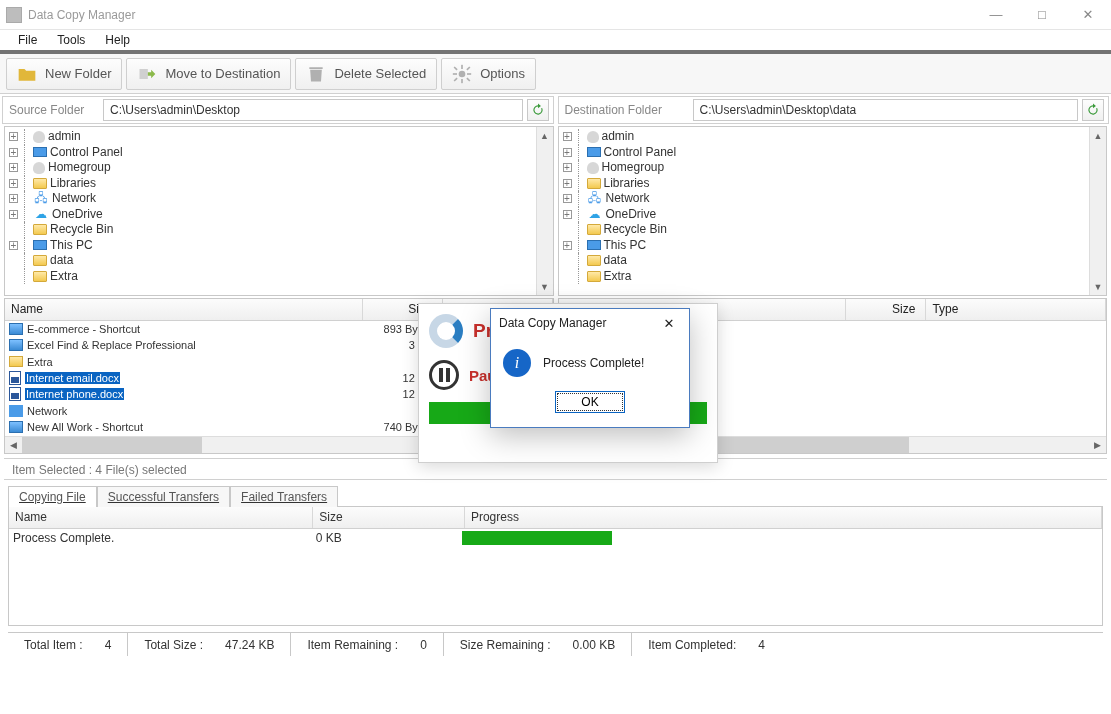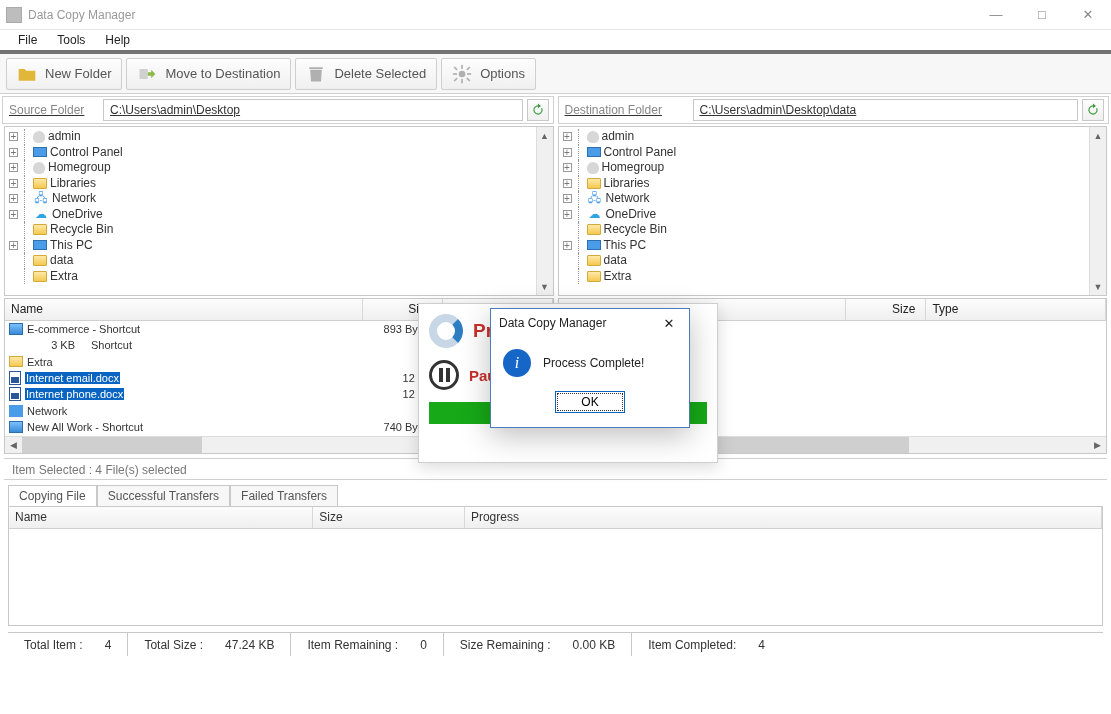--- a/index.html
+++ b/index.html
@@ -17,21 +17,21 @@
   .menubar { height:24px; display:flex; align-items:center; padding:0 8px; border-bottom:4px solid #737373; font-size:12px; }
   .menubar .menuitem { padding:2px 10px; color:#222; }
 
   
   .toolbar { height:40px; display:flex; align-items:center; padding:2px 6px; gap:4px; border-bottom:1px solid #d0d0d0; background:#f7f7f7; }
   .tbtn { height:32px; display:flex; align-items:center; gap:8px; padding:0 10px; border:1px solid #cfcfcf; background:linear-gradient(#fdfdfd,#f0f0f0); border-radius:2px; color:#555; font-size:13px; }
   .tbtn .ticon { width:20px; height:20px; display:flex; align-items:center; justify-content:center; color:#888; }
   .tbtn svg { width:20px; height:20px; }
 
   
-  .pathrow { display:flex; height:32px;text-decoration:underline; }
+  .pathrow { display:flex; height:32px; }
   .pathcell { flex:1; display:flex; align-items:center; border:1px solid #d0d0d0; margin:2px; }
   .pathcell .lbl { width:96px; padding-left:6px; color:#888; font-size:12px; }
   .pathcell .pathbox { flex:1; height:22px; border:1px solid #c8c8c8; background:#fff; margin:0 4px; display:flex; align-items:center; padding:0 6px; font-size:12px; color:#333; }
   .pathcell .refresh { width:22px; height:22px; border:1px solid #c8c8c8; margin-right:4px; display:flex; align-items:center; justify-content:center; background:linear-gradient(#fdfdfd,#f0f0f0); }
   .pathcell .refresh svg { width:14px; height:14px; fill:#3a9a3a; }
 
   
   .panes { display:flex; height:170px; padding:0 4px; gap:4px; }
   .tree { flex:1; border:1px solid #c8c8c8; background:#fff; position:relative; overflow:hidden; }
   .tree-inner { padding:2px 0 2px 4px; font-size:12px; color:#333; line-height:15.5px; overflow:hidden; height:100%; }
@@ -72,21 +72,21 @@
   .fi.doc::after { content:""; position:absolute; bottom:1px; left:1px; width:8px; height:6px; background:#2b579a; }
   .fi.netw { background:#4a9be8; width:14px; height:12px; }
   .hscroll { height:17px; background:#f0f0f0; border-top:1px solid #ddd; display:flex; }
   .hscroll .hl, .hscroll .hr { width:17px; display:flex; align-items:center; justify-content:center; color:#666; font-size:9px; }
   .hscroll .thumb { height:100%; background:#cfcfcf; }
 
   
   .selstatus { height:22px; padding:4px 8px; color:#777; border-bottom:1px solid #d0d0d0; border-top:1px solid #d0d0d0; margin:2px 4px 0 4px; font-size:12px; }
 
   
-  .tabs { display:flex; padding:4px 8px 0 8px; height:26px; align-items:flex-start; gap:0; }
+  .tabs { display:flex; padding:4px 8px 0 8px; height:26px; align-items:flex-end; gap:0;text-decoration:underline; }
   .tab { padding:3px 10px; border:1px solid #c8c8c8; border-bottom:none; background:#f7f7f7; font-size:12px; color:#555; position:relative; top:1px; }
   .tab.active { background:#fff; z-index:2; }
   .tabpanel { margin:0 8px 6px 8px; border:1px solid #c8c8c8; background:#fff; height:120px; display:flex; flex-direction:column; }
   .tabpanel .cols2 { display:flex; height:22px; border-bottom:1px solid #d0d0d0; background:linear-gradient(#fcfcfc,#efefef); font-size:12px; }
   .cols2 > div { padding:3px 6px; border-right:1px solid #d8d8d8; }
   .c2-name { flex:2.1; }
   .c2-size { flex:1; }
   .c2-prog { flex:4.5; }
   .tabrows { flex:1; font-size:12px; }
   .trow { display:flex; height:18px; align-items:center; }
@@ -357,20 +357,24 @@
     <div class="rows" id="source-rows">
         <div class="row">
           <div class="rname">
             <span class="fi short"></span>
             <span class="text">E-commerce - Shortcut</span>
           </div>
           <div class="rsize">893 Bytes</div>
           <div class="rtype">Shortcut</div>
         </div>
         <div class="row">
+          <div class="rname">
+            <span class="fi short"></span>
+            <span class="text">Excel Find &amp; Replace Professional</span>
+          </div>
           <div class="rsize">3 KB</div>
           <div class="rtype">Shortcut</div>
         </div>
         <div class="row">
           <div class="rname">
             <span class="fi fold"></span>
             <span class="text">Extra</span>
           </div>
           <div class="rsize"></div>
           <div class="rtype">File folder</div>
@@ -438,20 +442,29 @@
   <div class="tab active">Copying File</div>
   <div class="tab">Successful Transfers</div>
   <div class="tab">Failed Transfers</div>
 </div>
 <div class="tabpanel">
   <div class="cols2">
     <div class="c2-name">Name</div>
     <div class="c2-size">Size</div>
     <div class="c2-prog">Progress</div>
   </div>
+  <div class="tabrows" id="copy-rows">
+      <div class="trow">
+        <div class="n">Process Complete.</div>
+        <div class="s">0 KB</div>
+        <div class="p">
+          <div class="pbar"></div>
+        </div>
+      </div>
+    </div>
 </div>
 
 <div class="btmstatus">
   <div class="cell">
       <span>Total Item :</span>
       <span>4</span>
     </div>
   <div class="cell">
       <span>Total Size :</span>
       <span>47.24 KB</span>

